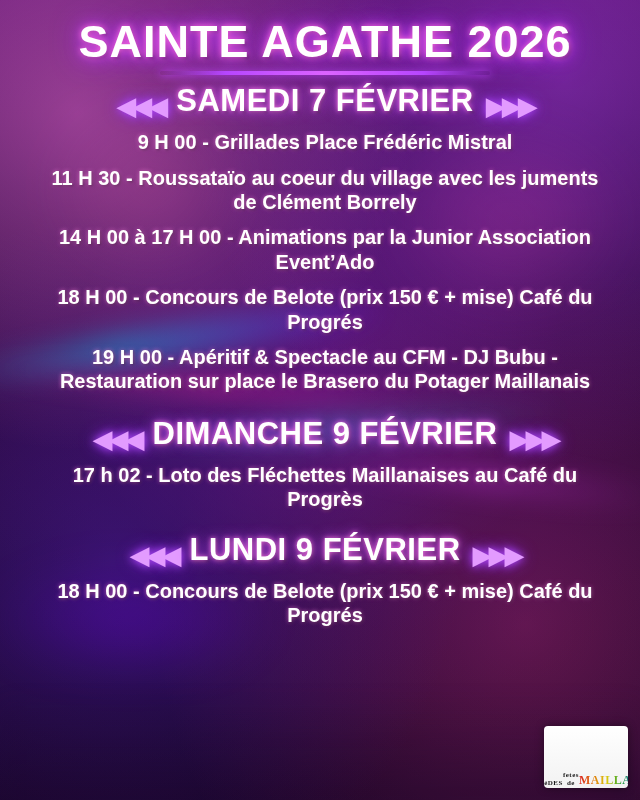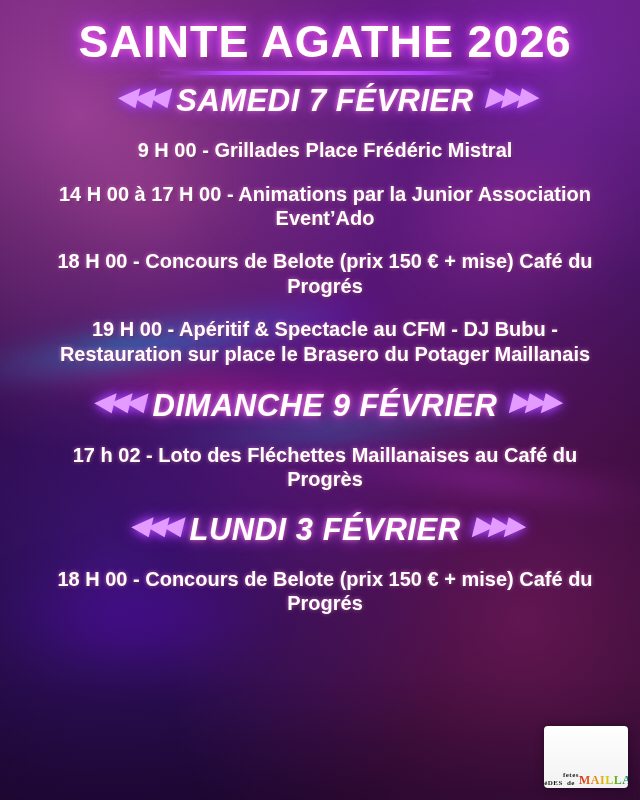--- a/index.html
+++ b/index.html
@@ -70,25 +70,24 @@
     width: 330px;
     height: 4px;
     margin: 6px auto 6px auto;
     background: linear-gradient(90deg, rgba(200,100,255,0) 0%, #b84bff 20%, #e06bff 50%, #b84bff 80%, rgba(200,100,255,0) 100%);
     border-radius: 3px;
     box-shadow: 0 0 8px #c04bff;
   }
 
   .day-head {
     display: flex;
-    align-items: flex-start;
+    align-items: flex-end;
     justify-content: center;
     gap: 12px;
     margin: 8px 0 6px 0;
-    font-style: italic;
   }
   .day-head.dimanche { margin-top: 22px; }
   .day-head.lundi { margin-top: 20px; }
   .day-title {
     font-size: 31px;
     font-weight: bold;
     color: #ffffff;
     letter-spacing: 0.5px;
     text-shadow:
       0 0 5px #ff7ae6,
@@ -104,21 +103,21 @@
     text-shadow: 0 0 8px #b44bff, 0 0 16px #8a2be2;
   }
   .chevrons.left::before { content: "◀◀◀"; }
   .chevrons.right::before { content: "▶▶▶"; }
 
   .event {
     font-size: 20px;
     font-weight: bold;
     color: #ffffff;
     line-height: 1.22;
-    margin: 19px auto;
+    margin: 11px auto;
     max-width: 560px;
     text-shadow:
       0 0 4px rgba(255,130,230,0.75),
       1px 1px 3px rgba(0,0,0,0.6);
   }
   .event.tight { margin: 7px auto; }
 
   .logo {
     position: absolute;
     right: 12px;
@@ -189,35 +188,36 @@
     <div class="title">SAINTE AGATHE 2026</div>
     <div class="title-rule"></div>
 
     <div class="day-head samedi">
       <span class="chevrons left"></span>
       <span class="day-title">SAMEDI 7 FÉVRIER</span>
       <span class="chevrons right"></span>
     </div>
 
     <div class="event">9 H 00 - Grillades Place Frédéric Mistral</div>
+    <div class="event">11 H 30 - Roussataïo au coeur du village avec les juments de Clément Borrely</div>
     <div class="event">14 H 00 à 17 H 00 - Animations par la Junior Association Event’Ado</div>
     <div class="event tight">18 H 00 - Concours de Belote  (prix 150 € + mise) Café du Progrés</div>
     <div class="event">19 H 00 -  Apéritif &amp; Spectacle au CFM - DJ Bubu - Restauration sur place le Brasero du Potager Maillanais</div>
 
     <div class="day-head dimanche">
       <span class="chevrons left"></span>
       <span class="day-title">DIMANCHE 9 FÉVRIER</span>
       <span class="chevrons right"></span>
     </div>
 
     <div class="event">17 h 02 - Loto des Fléchettes Maillanaises au Café du Progrès</div>
 
     <div class="day-head lundi">
       <span class="chevrons left"></span>
-      <span class="day-title">LUNDI 3 FÉVRIER</span>
+      <span class="day-title">LUNDI 9 FÉVRIER</span>
       <span class="chevrons right"></span>
     </div>
 
     <div class="event">18 H 00 - Concours de Belote  (prix 150 € + mise) Café du Progrés</div>
 
   </div>
 
   <div class="logo">
     <div class="logo-inner">
       <div class="logo-top">Comité</div>

